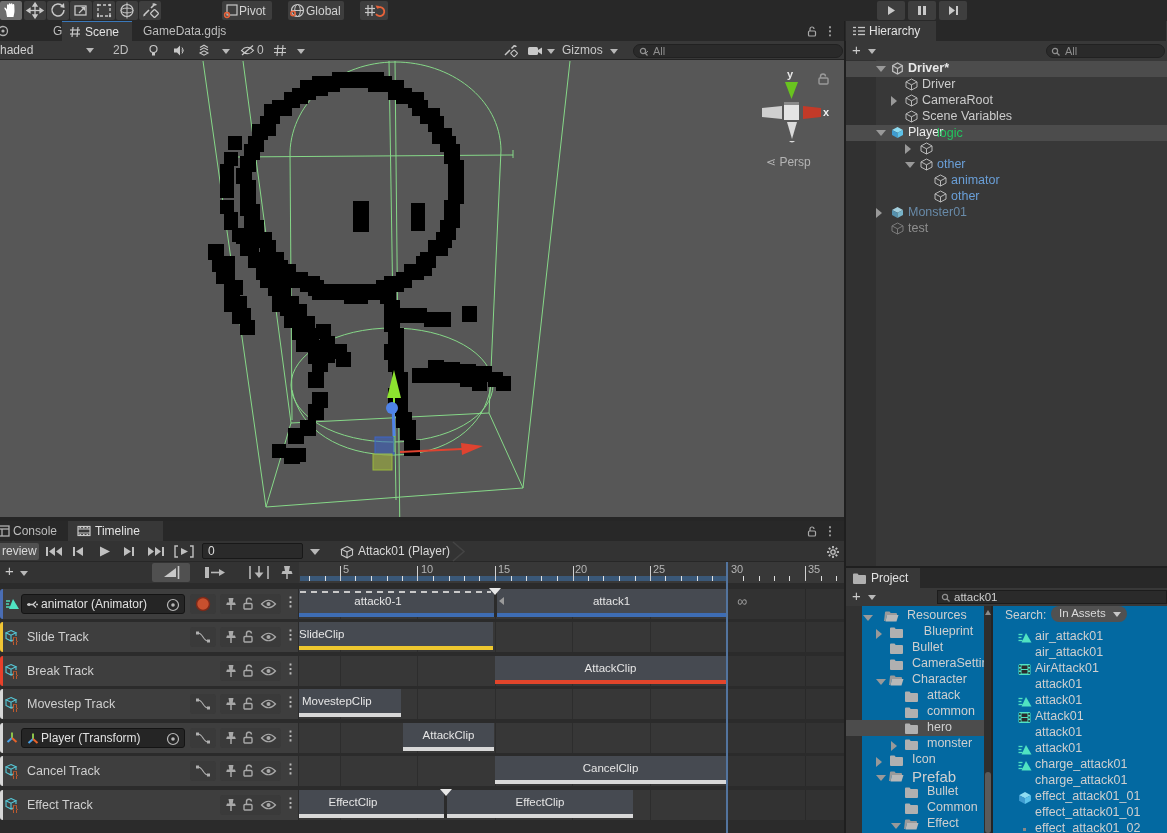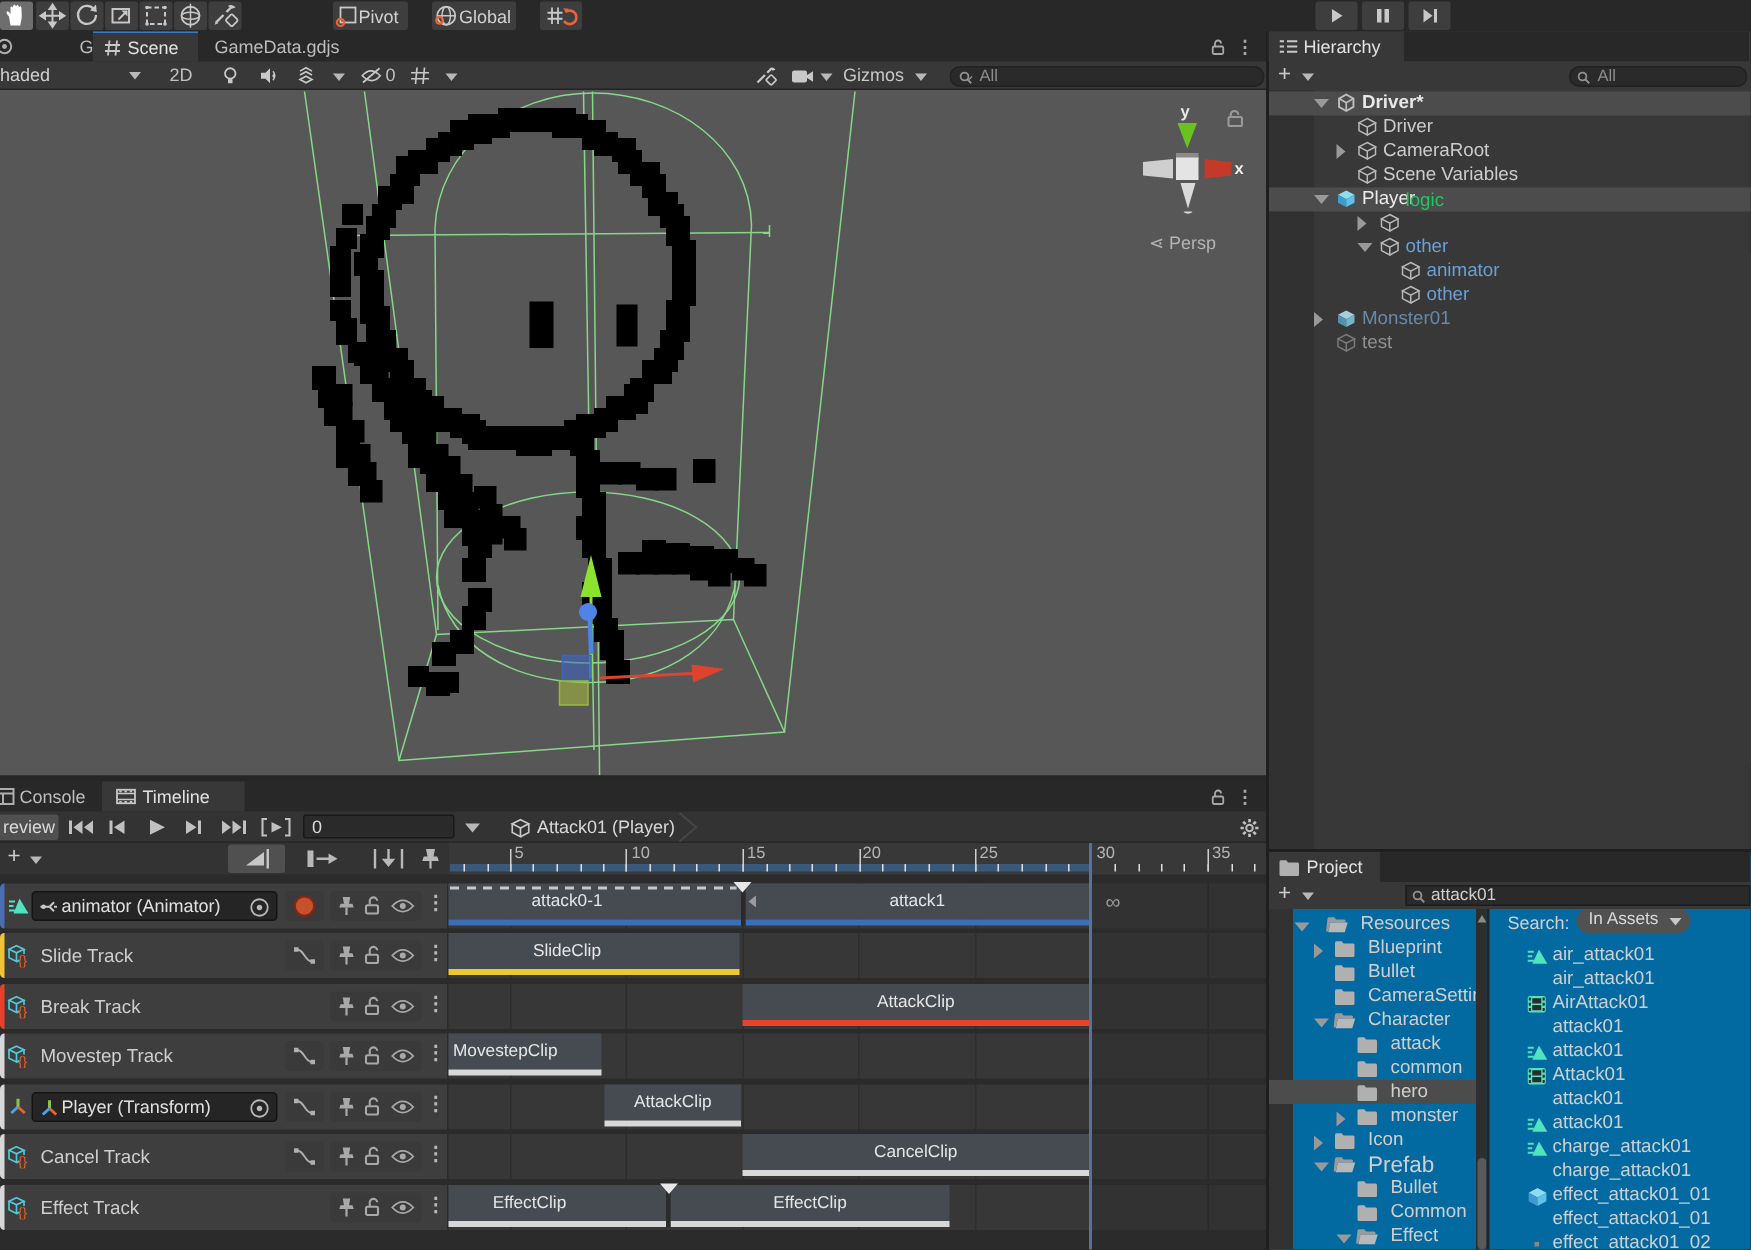--- a/index.html
+++ b/index.html
@@ -749,21 +749,21 @@
         <div class="abs" style="left:284px;top:38px;width:10px;height:20px;color:#b8b8b8;font-size:13px;font-weight:bold;">⋮</div>
         <div class="abs" style="left:299px;top:33px;width:427px;height:30px;background:#373737;"></div>
         <div class="abs" style="left:726px;top:33px;width:118px;height:30px;background:#323232;"></div>
         <div class="abs" style="left:340px;top:33px;width:1px;height:30px;background:rgba(0,0,0,0.18);"></div>
         <div class="abs" style="left:417px;top:33px;width:1px;height:30px;background:rgba(0,0,0,0.18);"></div>
         <div class="abs" style="left:495px;top:33px;width:1px;height:30px;background:rgba(0,0,0,0.18);"></div>
         <div class="abs" style="left:572px;top:33px;width:1px;height:30px;background:rgba(0,0,0,0.18);"></div>
         <div class="abs" style="left:650px;top:33px;width:1px;height:30px;background:rgba(0,0,0,0.18);"></div>
         <div class="abs" style="left:805px;top:33px;width:1px;height:30px;background:rgba(0,0,0,0.18);"></div>
         <div class="abs" style="left:299px;top:33px;width:194px;height:24px;background:#464a51;"></div>
-        <div class="abs" style="left:299px;top:39px;width:158px;text-align:center;color:#e6e6e6;font-size:11.5px;white-space:nowrap;overflow:hidden;">SlideClip</div>
+        <div class="abs" style="left:299px;top:39px;width:158px;text-align:left;color:#e6e6e6;font-size:11.5px;white-space:nowrap;overflow:hidden;">SlideClip</div>
         <div class="abs" style="left:299px;top:57px;width:194px;height:4px;background:#eec82f;"></div>
         <div class="abs" style="left:0;top:67px;width:298px;height:30px;background:#3e3e3e;border-radius:3px 0 0 3px;"></div>
         <div class="abs" style="left:0;top:67px;width:3px;height:30px;background:#e8402a;border-radius:3px 0 0 3px;"></div>
         <svg class="abs" style="left:5px;top:74px;" width="15" height="16" viewBox="0 0 15 16">
           <g stroke="#56c8d8" stroke-width="1.1" fill="none">
             <path d="M6 1.5 L11 3.8 L6 6.2 L1 3.8 Z"></path>
             <path d="M1 3.8 L1 9.5 L6 12 L6 6.2"></path>
             <path d="M11 3.8 L11 7 M6 12 L8 11"></path>
           </g>
           <text x="7" y="14.5" font-size="9" fill="#e8632a" font-family="Liberation Sans">{}</text>
@@ -1129,21 +1129,21 @@
       <div class="abs" style="left:17px;top:47px;width:0;height:0;border-left:5px solid transparent;border-right:5px solid transparent;border-top:6px solid #999999;"></div>
       <svg class="abs" style="left:38px;top:42px;" width="15" height="12" viewBox="0 0 15 12">
         <path d="M1 2.5 a1 1 0 0 1 1 -1 h3.5 l1.2 1.5 h5.3 a1 1 0 0 1 1 1 v1 h-10 l-1.5 6 h-1.5 z" fill="#9a9a9a"></path>
         <path d="M3 5 h11.5 l-2 6.5 h-11 z" fill="#b8b8b8"></path>
       </svg>
       <div class="abs" style="left:61px;top:40px;width:78px;height:16px;overflow:hidden;color:#cfcfcf;font-size:12.5px;white-space:nowrap;">Resources</div>
       <div class="abs" style="left:30px;top:61px;width:0;height:0;border-top:5px solid transparent;border-bottom:5px solid transparent;border-left:6px solid #999999;"></div>
       <svg class="abs" style="left:43px;top:58px;" width="15" height="12" viewBox="0 0 15 12">
         <path d="M1 2.5 a1 1 0 0 1 1 -1 h3.5 l1.2 1.5 h6.3 a1 1 0 0 1 1 1 v7 a1 1 0 0 1 -1 1 h-11 a1 1 0 0 1 -1 -1 z" fill="#b0b0b0"></path>
       </svg>
-      <div class="abs" style="left:66px;top:56px;width:73px;height:16px;overflow:hidden;color:#cfcfcf;font-size:12.5px;white-space:nowrap;">Blueprint</div>
+      <div class="abs" style="left:66px;top:56px;width:73px;height:16px;overflow:hidden;color:#cfcfcf;font-size:12.5px;white-space:nowrap;text-align:center;">Blueprint</div>
       <svg class="abs" style="left:43px;top:74px;" width="15" height="12" viewBox="0 0 15 12">
         <path d="M1 2.5 a1 1 0 0 1 1 -1 h3.5 l1.2 1.5 h6.3 a1 1 0 0 1 1 1 v7 a1 1 0 0 1 -1 1 h-11 a1 1 0 0 1 -1 -1 z" fill="#b0b0b0"></path>
       </svg>
       <div class="abs" style="left:66px;top:72px;width:73px;height:16px;overflow:hidden;color:#cfcfcf;font-size:12.5px;white-space:nowrap;">Bullet</div>
       <svg class="abs" style="left:43px;top:90px;" width="15" height="12" viewBox="0 0 15 12">
         <path d="M1 2.5 a1 1 0 0 1 1 -1 h3.5 l1.2 1.5 h6.3 a1 1 0 0 1 1 1 v7 a1 1 0 0 1 -1 1 h-11 a1 1 0 0 1 -1 -1 z" fill="#b0b0b0"></path>
       </svg>
       <div class="abs" style="left:66px;top:88px;width:73px;height:16px;overflow:hidden;color:#cfcfcf;font-size:12.5px;white-space:nowrap;">CameraSetting</div>
       <div class="abs" style="left:30px;top:111px;width:0;height:0;border-left:5px solid transparent;border-right:5px solid transparent;border-top:6px solid #999999;"></div>
       <svg class="abs" style="left:43px;top:106px;" width="15" height="12" viewBox="0 0 15 12">

